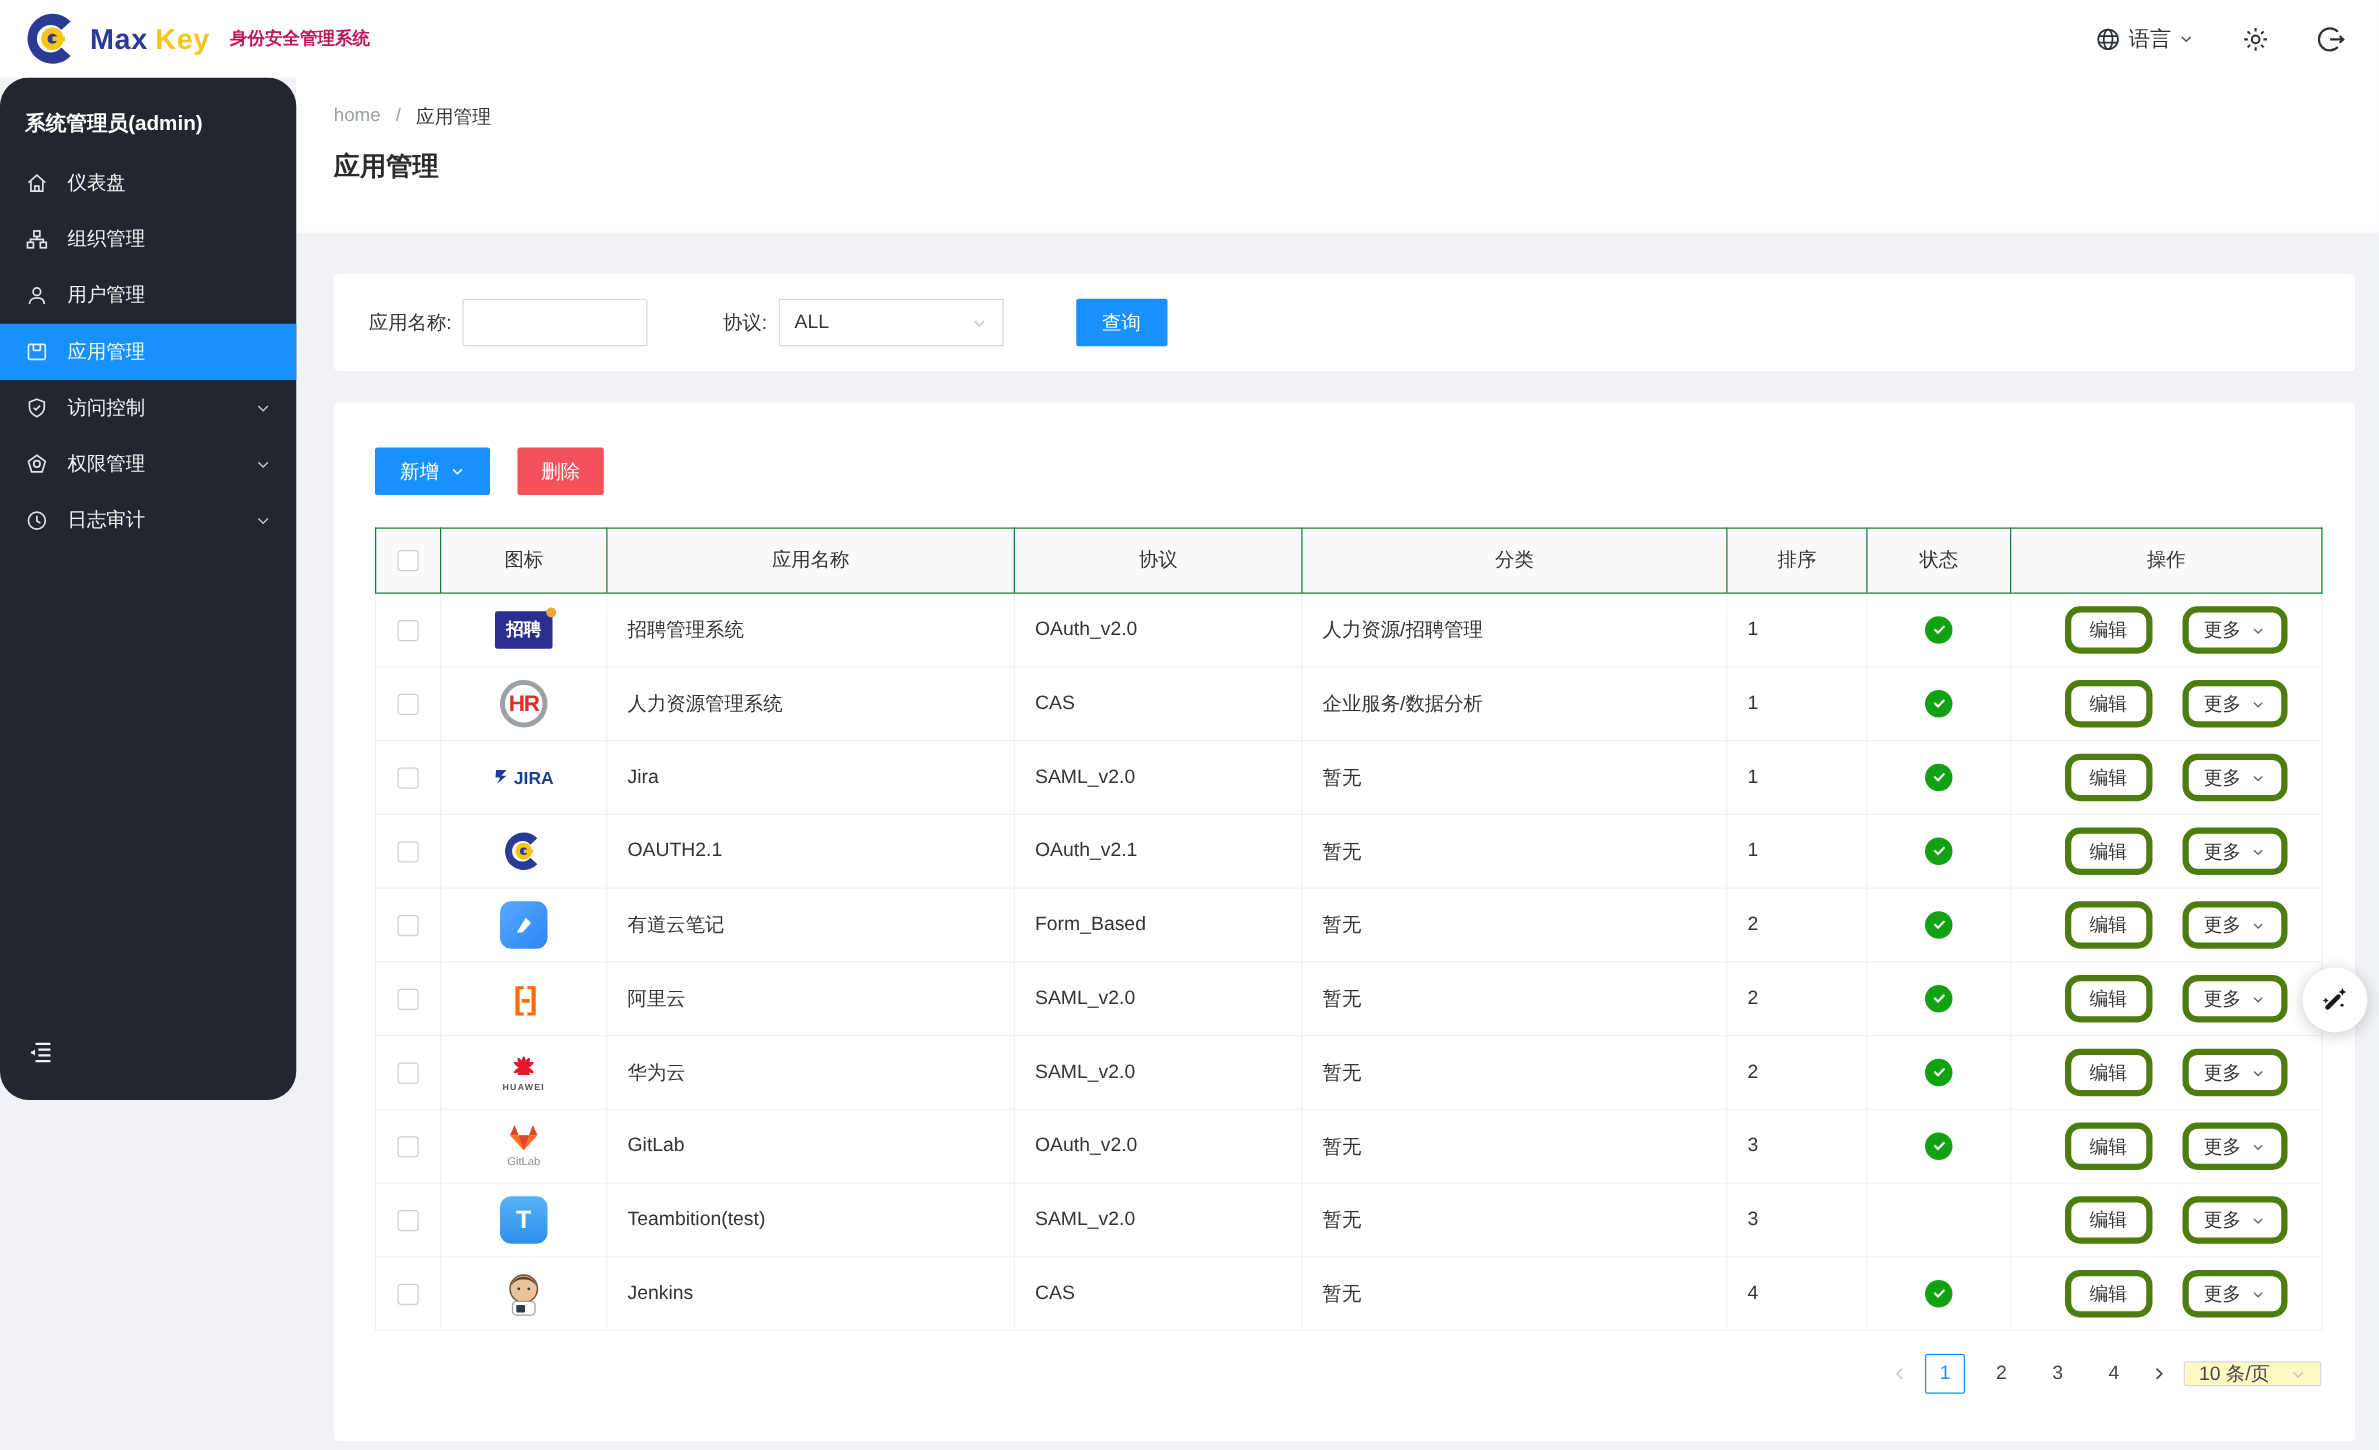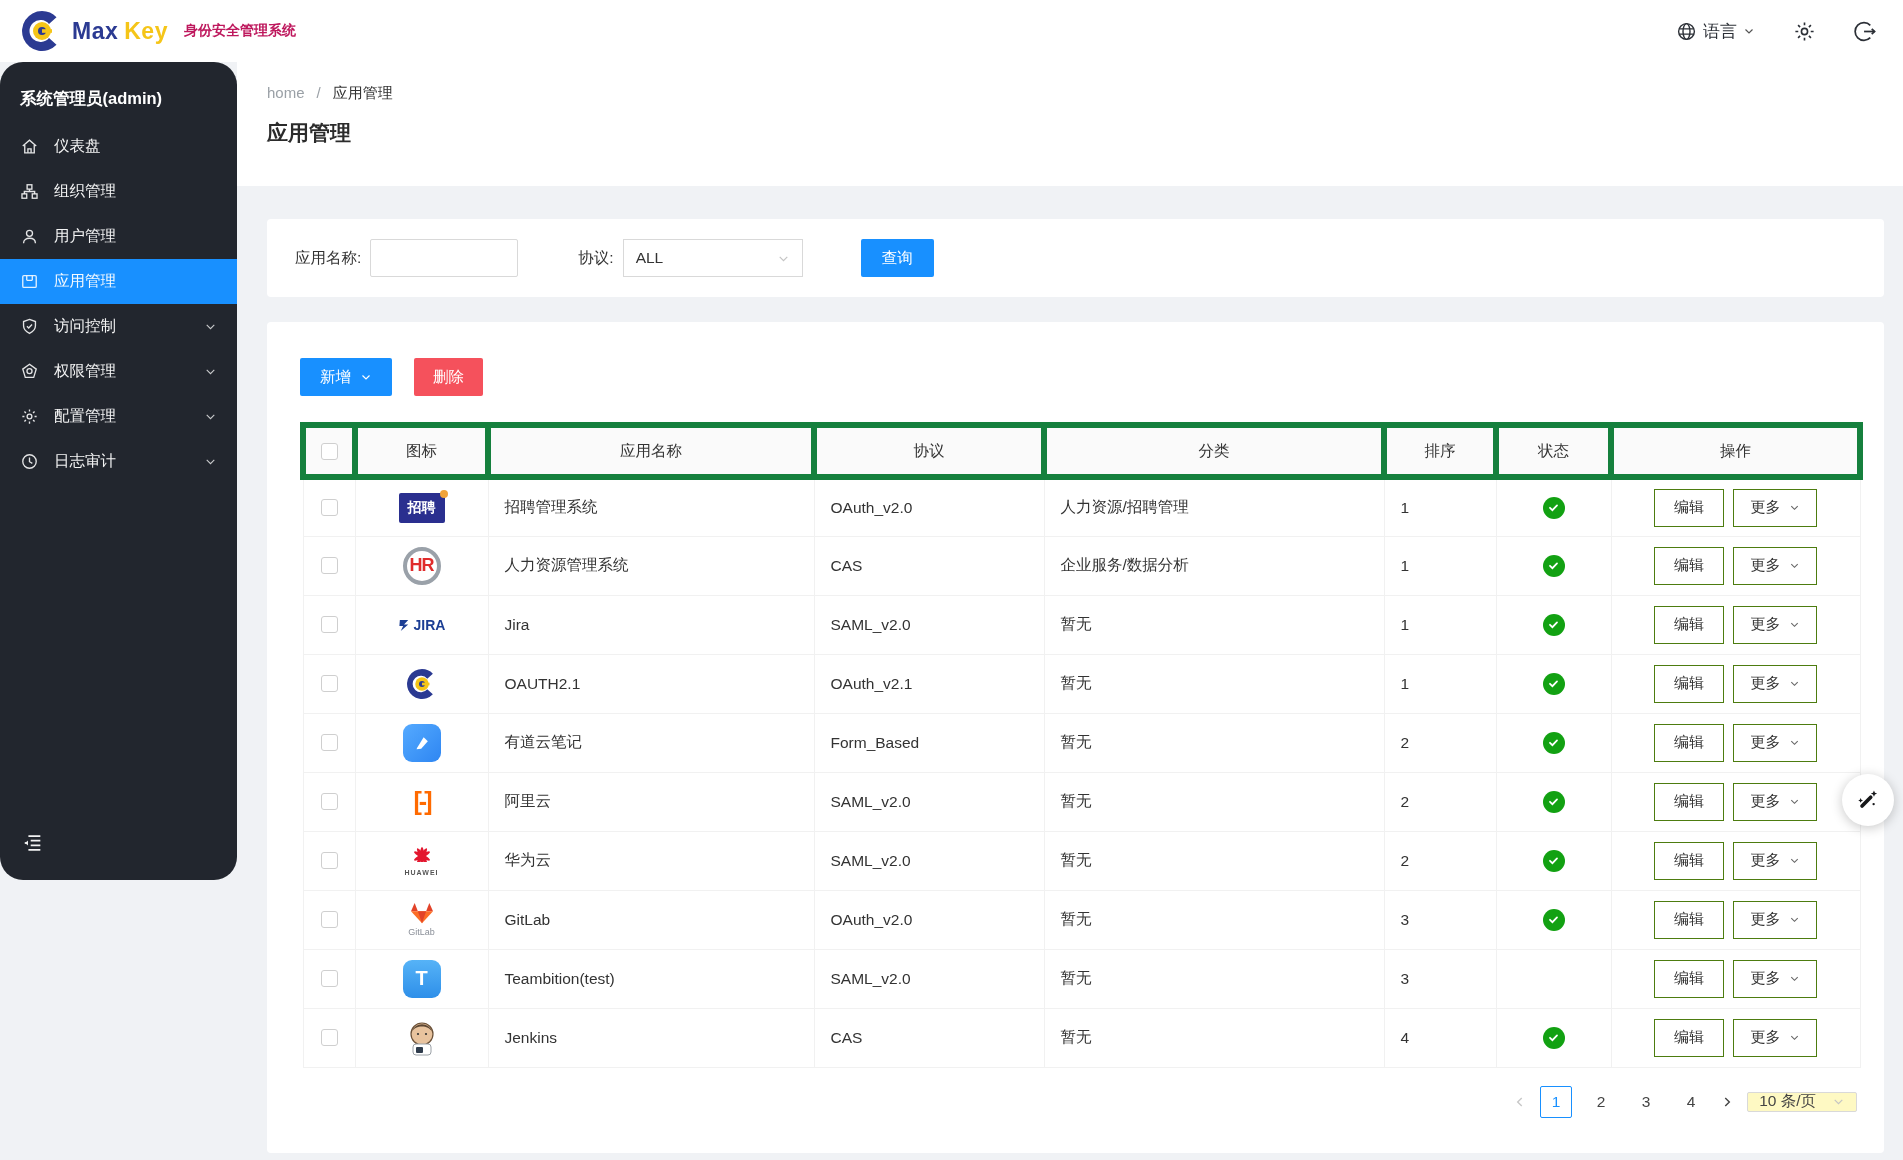--- a/index.html
+++ b/index.html
@@ -46,27 +46,27 @@
   .btn-primary { background:#1890ff; color:#fff; }
   .search-btn { width:73px; height:38px; margin-left:58px; }
 
   
   .table-card { margin-top:25px; background:#fff; border-radius:4px; height:831px; padding:36px 27px 0 33px; position:relative; }
   .toolbar { display:flex; gap:22px; }
   .add-btn { width:92px; height:38px; display:inline-flex; align-items:center; justify-content:center; gap:9px; }
   .del-btn { width:69px; height:38px; background:#f5515c; color:#fff; }
 
   table { border-collapse:collapse; width:1557px; margin-top:26px; table-layout:fixed; font-size:15.5px; }
-  th { background:#fafafa; height:52px; font-weight:500; color:#333; text-align:center; border:6px solid #15803d; }
+  th { background:#fafafa; height:52px; font-weight:500; color:#333; text-align:center; border:1px solid #15803d; }
   td { height:59px; border:1px solid #f1f1f1; padding:0 16px; color:#333; }
   td.c-center { text-align:center; padding:0; }
   .checkbox { width:17px; height:17px; border:1.5px solid #cfcfcf; border-radius:3px; background:#fff; margin:0 auto; cursor:pointer; }
   .status-dot { width:22px; height:22px; border-radius:50%; background:#12a112; display:inline-flex; align-items:center; justify-content:center; }
   .act-wrap { display:flex; gap:9px; justify-content:center; }
-  .btn-outline { background:#fff; border:1px solid #4d7c0f; border-radius:0; height:38px; font-size:15px; color:#333; cursor:pointer; display:inline-flex; align-items:center; justify-content:center; gap:8px; font-family:inherit; }
+  .btn-outline { background:#fff; border:5px solid #4d7c0f; border-radius:12px; height:38px; font-size:15px; color:#333; cursor:pointer; display:inline-flex; align-items:center; justify-content:center; gap:8px; font-family:inherit;margin-left:15px; }
   .edit-btn { width:70px; }
   .more-btn { width:84px; }
 
   
   .appic { display:flex; flex-direction:column; align-items:center; justify-content:center; gap:2px; }
   .ic-zhaopin { width:46px; height:30px; background:#2a2f8f; color:#fff; font-size:14px; font-weight:bold; display:flex; align-items:center; justify-content:center; position:relative; border-radius:2px; }
   .ic-zhaopin::after { content:""; position:absolute; right:-3px; top:-3px; width:8px; height:8px; border-radius:50%; background:#f0a33a; }
   .ic-hr { width:38px; height:38px; border-radius:50%; border:4px solid #9aa1a9; color:#e02b2b; font-weight:700; font-size:18px; display:flex; align-items:center; justify-content:center; letter-spacing:-1px; background:#fff; }
   .ic-jira { display:flex; align-items:center; gap:3px; color:#1c3e94; font-weight:800; font-size:14px; }
   .ic-youdao { width:38px; height:38px; border-radius:9px; background:linear-gradient(135deg,#55aaff,#2e86f2); display:flex; align-items:center; justify-content:center; }
@@ -202,34 +202,20 @@
             <span>权限管理</span>
             <span class="chev">
               <svg width="13" height="13" viewBox="0 0 24 24" fill="none" stroke="currentColor" stroke-width="2">
                 <polyline points="5 9 12 16 19 9"></polyline>
               </svg>
             </span>
           </div>
           <div class="menu-item">
             <span class="mi-icon">
               <svg width="19" height="19" viewBox="0 0 24 24" fill="none" stroke="currentColor" stroke-width="1.7">
-                <circle cx="12" cy="12" r="3"></circle>
-                <path d="M12 3v2.6M12 18.4V21M3 12h2.6M18.4 12H21M5.6 5.6l1.9 1.9M16.5 16.5l1.9 1.9M18.4 5.6l-1.9 1.9M7.5 16.5l-1.9 1.9"></path>
-              </svg>
-            </span>
-            <span>配置管理</span>
-            <span class="chev">
-              <svg width="13" height="13" viewBox="0 0 24 24" fill="none" stroke="currentColor" stroke-width="2">
-                <polyline points="5 9 12 16 19 9"></polyline>
-              </svg>
-            </span>
-          </div>
-          <div class="menu-item">
-            <span class="mi-icon">
-              <svg width="19" height="19" viewBox="0 0 24 24" fill="none" stroke="currentColor" stroke-width="1.7">
                 <circle cx="12" cy="12" r="8.5"></circle>
                 <path d="M12 7 v5.3 l3.6 2.1"></path>
               </svg>
             </span>
             <span>日志审计</span>
             <span class="chev">
               <svg width="13" height="13" viewBox="0 0 24 24" fill="none" stroke="currentColor" stroke-width="2">
                 <polyline points="5 9 12 16 19 9"></polyline>
               </svg>
             </span>

